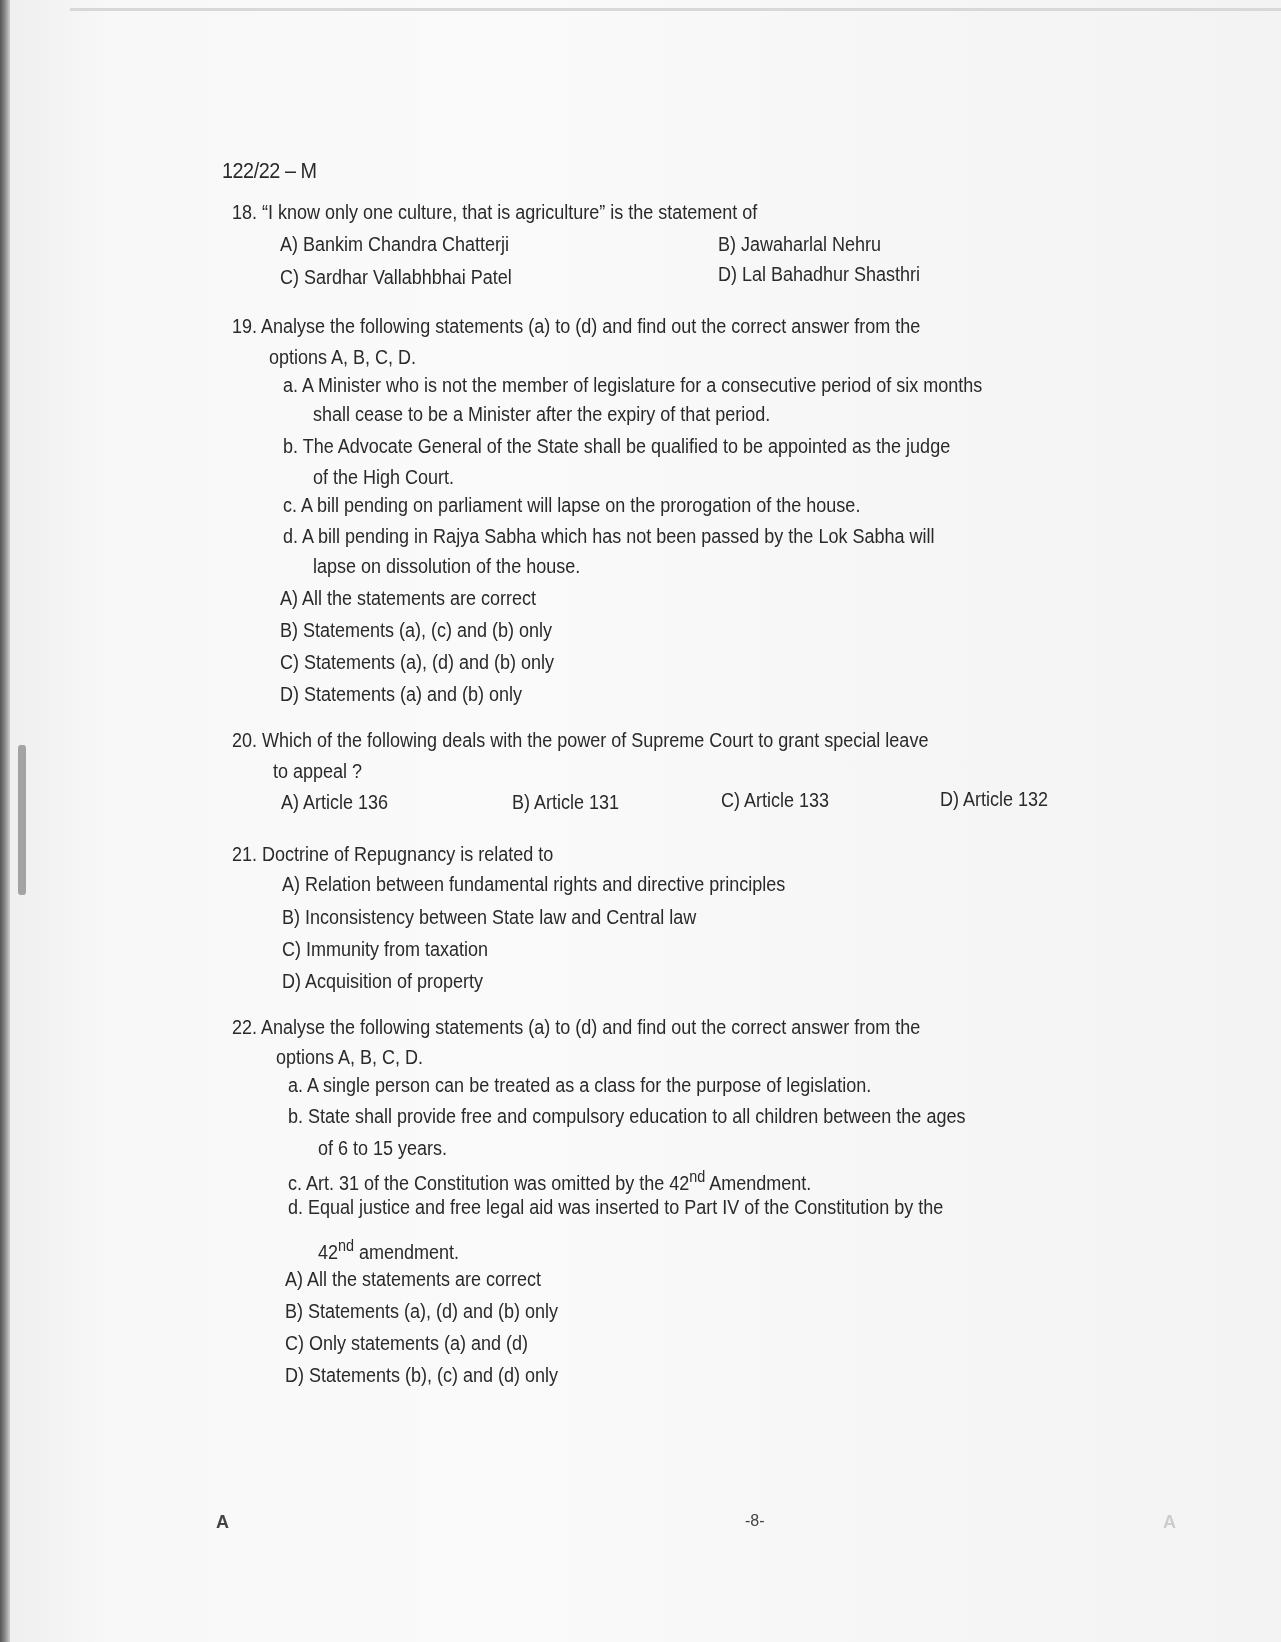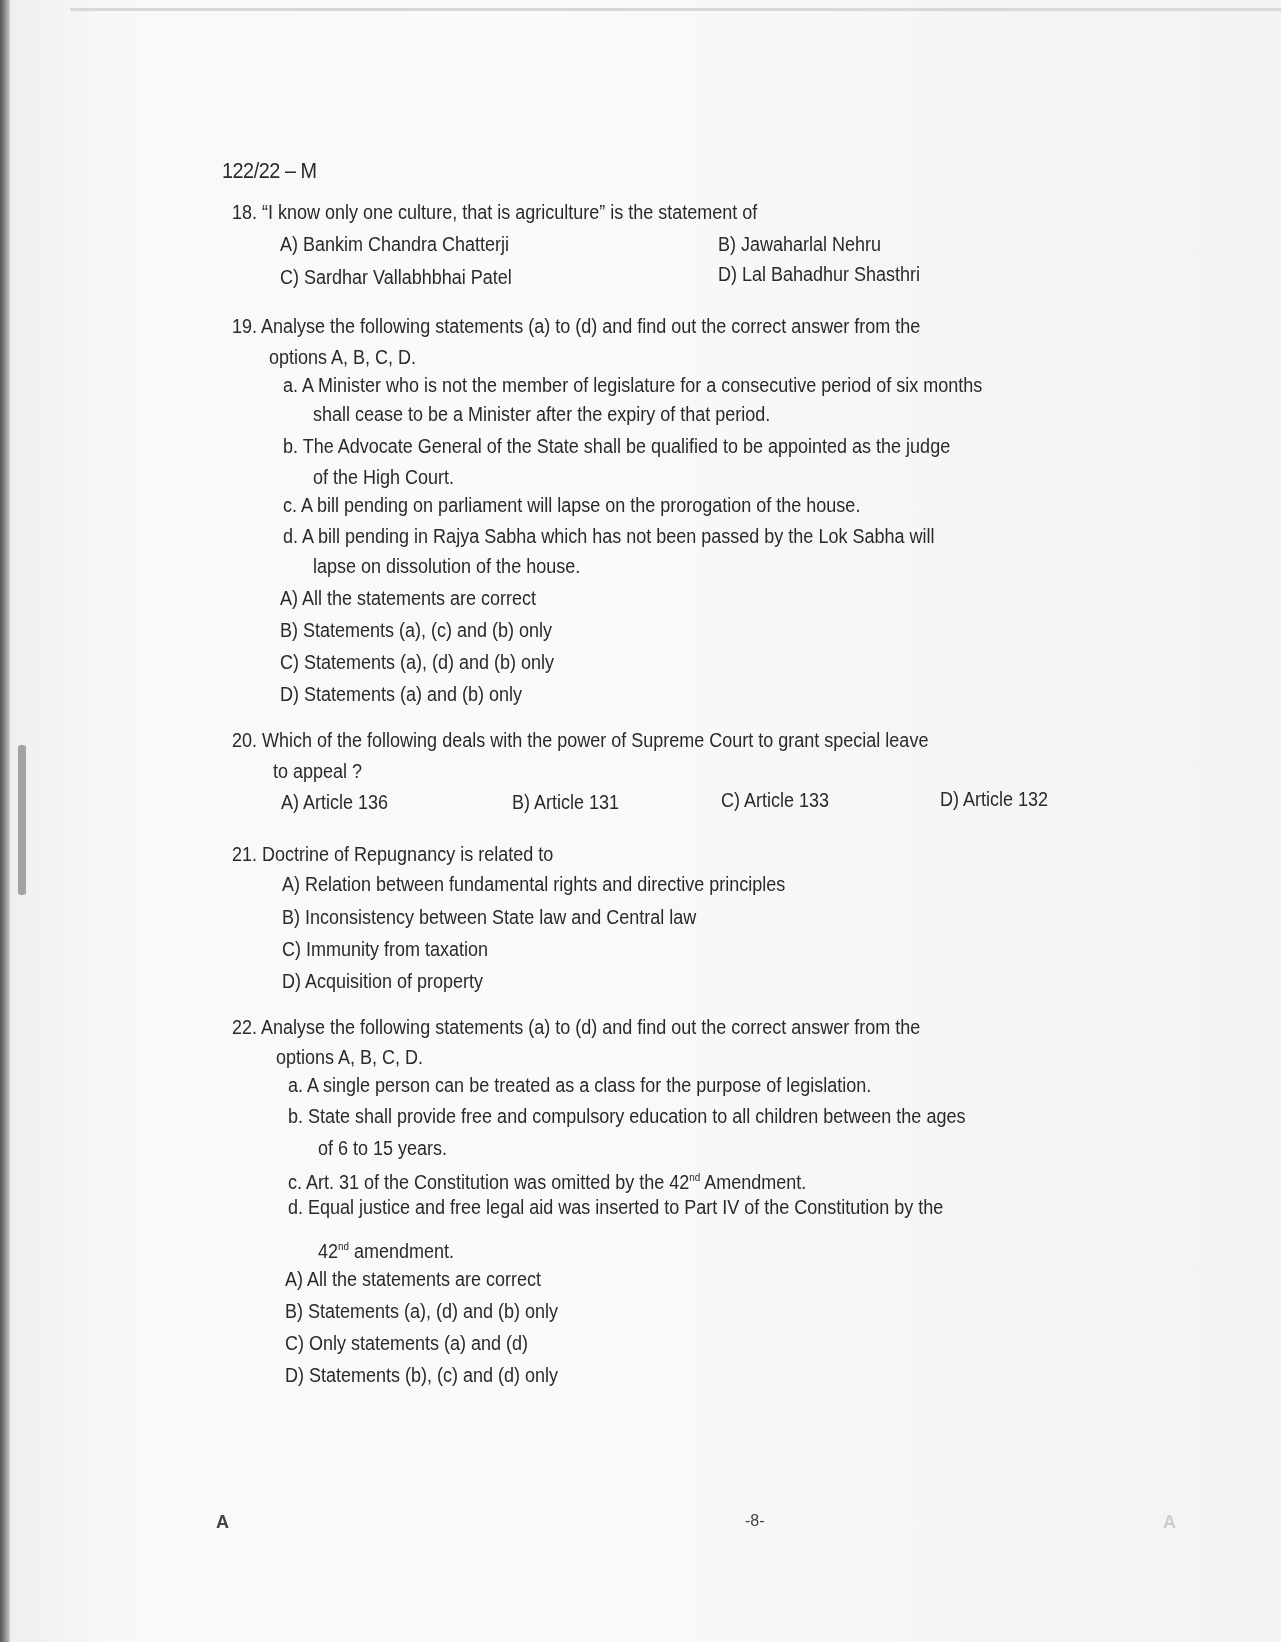--- a/index.html
+++ b/index.html
@@ -22,21 +22,21 @@
     }
     .scan-mark {
       position: absolute; left: 18px; top: 745px; width: 8px; height: 150px;
       background: #8a8a8a; opacity: .75; border-radius: 3px;
     }
     .header-code {
       position: absolute; left: 222px; top: 158px; font-size: 22px; letter-spacing: -0.5px;
       transform: scaleX(0.9); transform-origin: left;
     }
     .line { position: absolute; font-size: 20px; line-height: 24px; white-space: nowrap; transform: scaleX(0.9); transform-origin: left top; }
-    sup { font-size: 11px; }
+    sup { font-size: 16px; }
     .footer { position: absolute; top: 1512px; font-size: 18px; font-weight: bold; color: #444; }
     .footer.right { color: #ccc; }
     .footer-page { position: absolute; top: 1512px; left: 745px; font-size: 16px; color: #444; }
   </style>
 </head>
 <body>
 
 <div class="page">
   <div class="top-edge"></div>
 </div>

